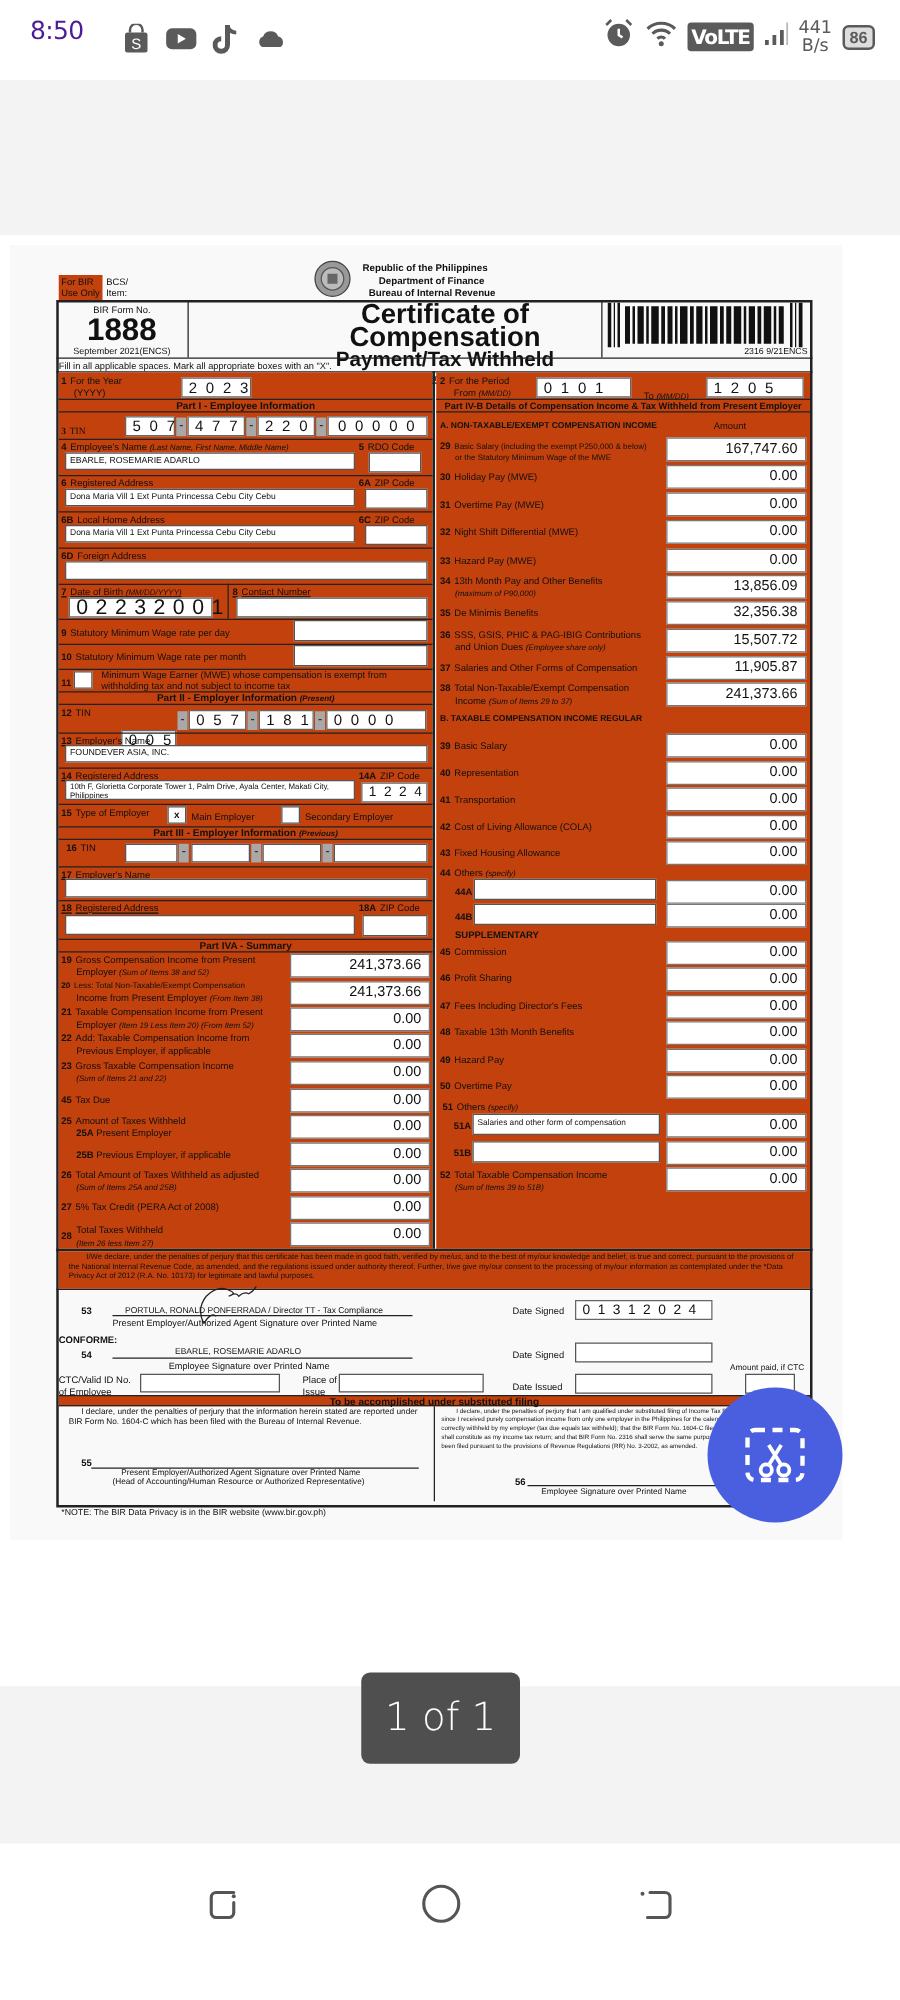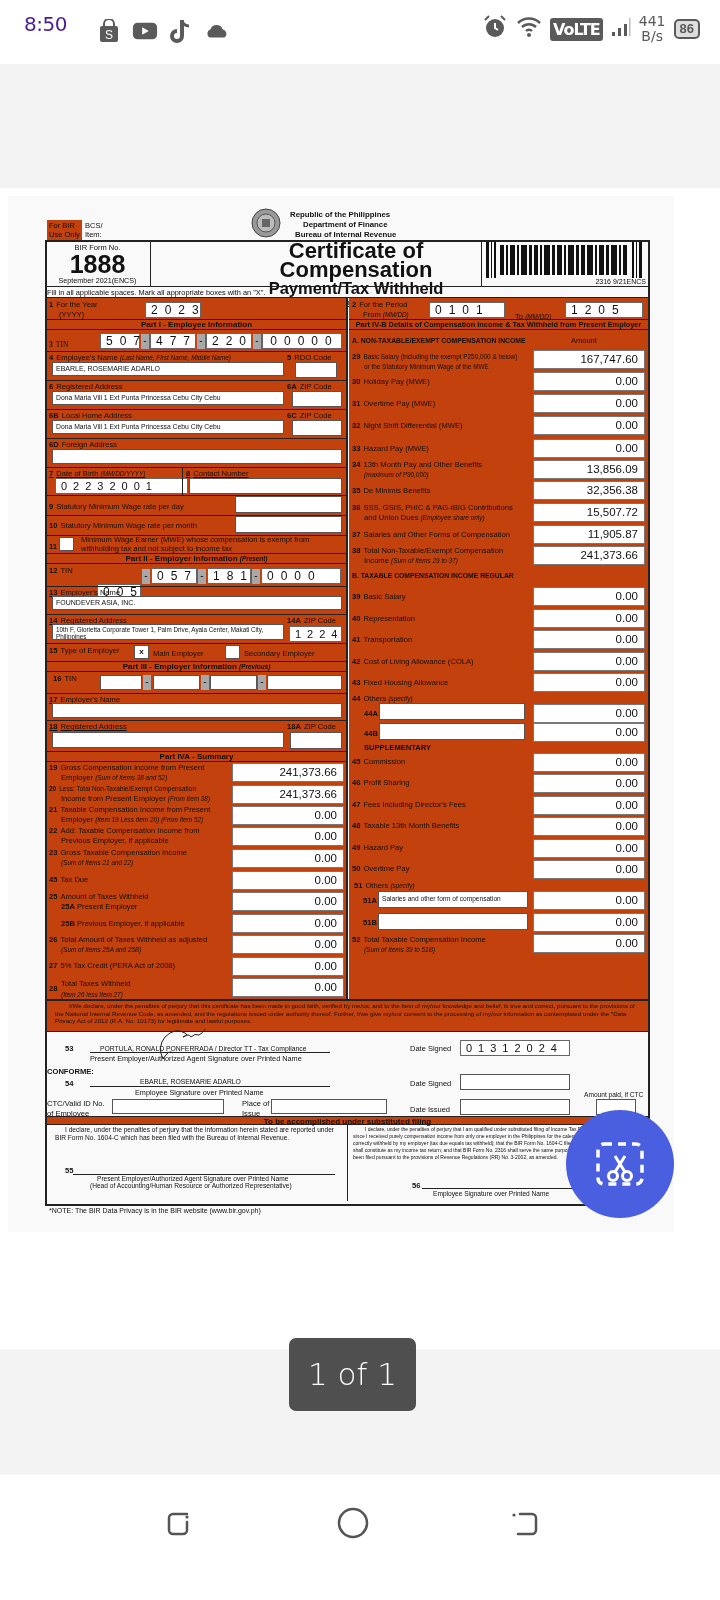--- a/index.html
+++ b/index.html
@@ -213,21 +213,21 @@
   <div class="box" style="left:7px;top:214px;width:232px;height:14px;font-size:6.8px;padding:2px 3px;white-space:nowrap;overflow:hidden;">Dona Maria Vill 1 Ext Punta Princessa Cebu City   Cebu</div>
   <div class="lbl" style="left:242px;top:205px;"><span class="num">6C</span><span>ZIP Code</span></div>
   <div class="box" style="left:247px;top:214px;width:50px;height:16px;"></div>
 
   <div class="hl" style="left:2px;top:232px;width:299px;"></div>
   <div class="lbl" style="left:4px;top:234px;"><span class="num">6D</span><span>Foreign Address</span></div>
   <div class="box" style="left:7px;top:243px;width:290px;height:15px;"></div>
 
   <div class="hl" style="left:2px;top:261px;width:299px;"></div>
   <div class="lbl" style="left:4px;top:263px;text-decoration:underline;"><span class="num">7</span><span>Date of Birth</span> <span class="it">(MM/DD/YYYY)</span></div>
-  <div class="digits" style="left:10px;top:272px;width:133px;font-size:11px;letter-spacing:6px;">02232001</div>
+  <div class="digits" style="left:10px;top:272px;width:115px;font-size:17px;letter-spacing:6px;">02232001</div>
   <div class="vl" style="left:137px;top:261px;height:28px;"></div>
   <div class="lbl" style="left:141px;top:263px;text-decoration:underline;"><span class="num">8</span><span>Contact Number</span></div>
   <div class="box" style="left:144px;top:272px;width:153px;height:16px;"></div>
 
   <div class="hl" style="left:2px;top:289px;width:299px;"></div>
   <div class="lbl" style="left:4px;top:296px;"><span class="num">9</span><span>Statutory Minimum Wage rate per day</span></div>
   <div class="box" style="left:190px;top:290px;width:107px;height:17px;"></div>
   <div class="hl" style="left:2px;top:309px;width:299px;"></div>
   <div class="lbl" style="left:4px;top:315px;"><span class="num">10</span><span>Statutory Minimum Wage rate per month</span></div>
   <div class="box" style="left:190px;top:310px;width:107px;height:17px;"></div>

